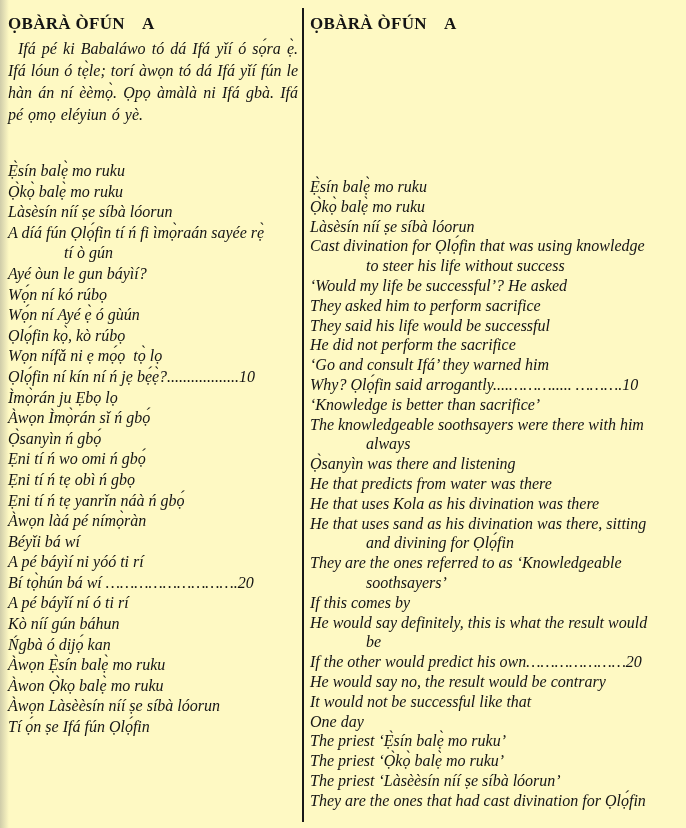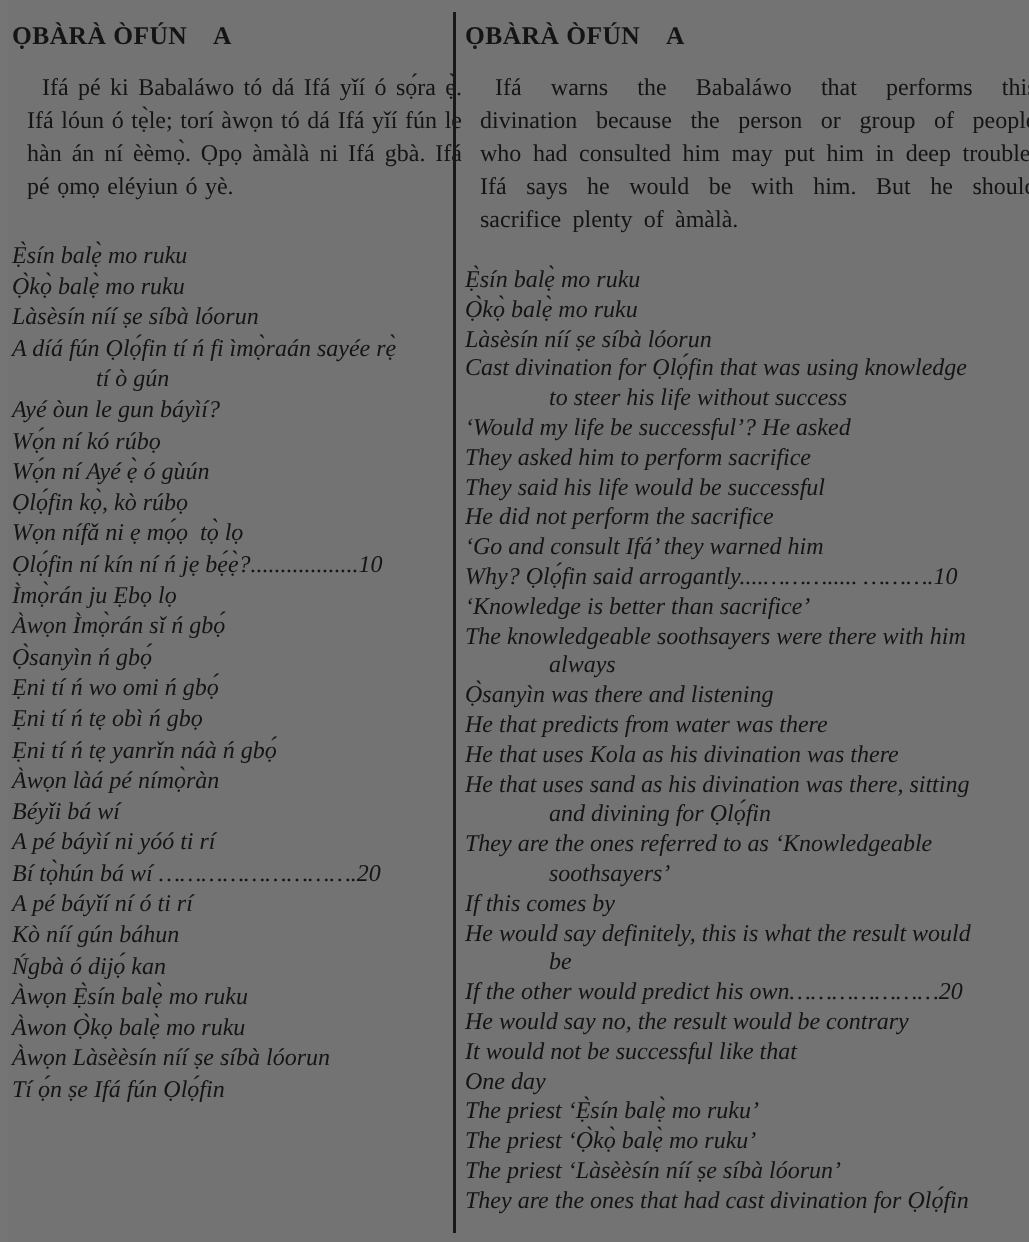--- a/index.html
+++ b/index.html
@@ -1,20 +1,20 @@
 <!DOCTYPE html>
 <html><head>
 <meta charset="utf-8">
 <style>
   html, body { margin: 0; padding: 0; background: #ffffff; }
   .page {
     position: relative;
     width: 686px;
     height: 828px;
-    background: #737373;
+    background: #fef9c3;
     font-family: "Liberation Serif", serif;
     color: #141414;
     overflow: hidden;
   }
   .edge-shade {
     position: absolute;
     left: 0; top: 0;
     width: 9px; height: 100%;
     background: linear-gradient(90deg, rgba(120,120,120,0.35), rgba(255,255,255,0));
     pointer-events: none;
@@ -32,25 +32,26 @@
     margin: 0;
     font-size: 17px;
     font-weight: bold;
     white-space: pre;
     letter-spacing: 0.3px;
   }
   .left-header  { left: 8px;   top: 14px; }
   .right-header { left: 310px; top: 14px; }
   .intro {
     position: absolute;
-    margin: 10px;
+    margin: 0;
     text-align: justify;
     font-size: 16px;
     line-height: 22px;
     text-indent: 10px;
+    font-style: italic;
   }
   .left-intro  { left: 8px;   top: 38px; width: 290px; word-spacing: 1px; }
   .right-intro { left: 310px; top: 38px; width: 371px; word-spacing: 3.5px; }
   .verses {
     position: absolute;
     font-size: 16px;
     white-space: pre;
     font-style: italic;
   }
   .left-verses  { left: 8px;   top: 161px; line-height: 20.6px; width: 294px; }
@@ -67,16 +68,15 @@
   <h1 class="col-header left-header">ỌBÀRÀ ÒFÚN    A</h1>
 
   <p class="intro left-intro">Ifá pé ki Babaláwo tó dá Ifá yǐí ó sọ́ra ẹ̀. Ifá lóun ó tẹ̀le; torí àwọn tó dá Ifá yǐí fún le hàn án ní èèmọ̀.  Ọpọ àmàlà ni Ifá gbà. Ifá pé ọmọ eléyiun ó yè.</p>
 
   <div class="verses left-verses"><div class="verse-line">Ẹ̀sín balẹ̀ mo ruku</div><div class="verse-line">Ọ̀kọ̀ balẹ̀ mo ruku</div><div class="verse-line">Làsèsín níí ṣe síbà lóorun</div><div class="verse-line">A díá fún Ọlọ́fin tí ń fi ìmọ̀raán sayée rẹ̀</div><div class="verse-line cont">tí ò gún</div><div class="verse-line">Ayé òun le gun báyìí?</div><div class="verse-line">Wọ́n ní kó rúbọ</div><div class="verse-line">Wọ́n ní Ayé ẹ̀ ó gùún</div><div class="verse-line">Ọlọ́fin kọ̀, kò rúbọ</div><div class="verse-line">Wọn nífǎ ni ẹ mọ́ọ  tọ̀ lọ</div><div class="verse-line">Ọlọ́fin ní kín ní ń jẹ bẹ́ẹ̀?..................10</div><div class="verse-line">Ìmọ̀rán ju Ẹbọ lọ</div><div class="verse-line">Àwọn Ìmọ̀rán sǐ ń gbọ́</div><div class="verse-line">Ọ̀sanyìn ń gbọ́</div><div class="verse-line">Ẹni tí ń wo omi ń gbọ́</div><div class="verse-line">Ẹni tí ń tẹ obì ń gbọ</div><div class="verse-line">Ẹni tí ń tẹ yanrǐn náà ń gbọ́</div><div class="verse-line">Àwọn làá pé nímọ̀ràn</div><div class="verse-line">Béyǐi bá wí</div><div class="verse-line">A pé báyìí ni yóó ti rí</div><div class="verse-line">Bí tọ̀hún bá wí ……………………….20</div><div class="verse-line">A pé báyǐí ní ó ti rí</div><div class="verse-line">Kò níí gún báhun</div><div class="verse-line">Ńgbà ó dijọ́ kan</div><div class="verse-line">Àwọn Ẹ̀sín balẹ̀ mo ruku</div><div class="verse-line">Àwon Ọ̀kọ balẹ̀ mo ruku</div><div class="verse-line">Àwọn Làsèèsín níí ṣe síbà lóorun</div><div class="verse-line">Tí ọ́n ṣe Ifá fún Ọlọ́fin</div></div>
 
   <div class="divider"></div>
 
   <h1 class="col-header right-header">ỌBÀRÀ ÒFÚN    A</h1>
 
-  <p class="intro right-intro">Ifá warns the Babaláwo that performs this divination because the person or group of people who had consulted him may put him in deep trouble. Ifá says he would be with him. But he should sacrifice plenty of àmàlà.</p>
 
   <div class="verses right-verses"><div class="verse-line">Ẹ̀sín balẹ̀ mo ruku</div><div class="verse-line">Ọ̀kọ̀ balẹ̀ mo ruku</div><div class="verse-line">Làsèsín níí ṣe síbà lóorun</div><div class="verse-line">Cast divination for Ọlọ́fin that was using knowledge</div><div class="verse-line cont">to steer his life without success</div><div class="verse-line">‘Would my life be successful’? He asked</div><div class="verse-line">They asked him to perform sacrifice</div><div class="verse-line">They said his life would be successful</div><div class="verse-line">He did not perform the sacrifice</div><div class="verse-line">‘Go and consult Ifá’ they warned him</div><div class="verse-line">Why? Ọlọ́fin said arrogantly....………..... ……….10</div><div class="verse-line">‘Knowledge is better than sacrifice’</div><div class="verse-line">The knowledgeable soothsayers were there with him</div><div class="verse-line cont">always</div><div class="verse-line">Ọ̀sanyìn was there and listening</div><div class="verse-line">He that predicts from water was there</div><div class="verse-line">He that uses Kola as his divination was there</div><div class="verse-line">He that uses sand as his divination was there, sitting</div><div class="verse-line cont">and divining for Ọlọ́fin</div><div class="verse-line">They are the ones referred to as ‘Knowledgeable</div><div class="verse-line cont">soothsayers’</div><div class="verse-line">If this comes by</div><div class="verse-line">He would say definitely, this is what the result would</div><div class="verse-line cont">be</div><div class="verse-line">If the other would predict his own…………………20</div><div class="verse-line">He would say no, the result would be contrary</div><div class="verse-line">It would not be successful like that</div><div class="verse-line">One day</div><div class="verse-line">The priest ‘Ẹ̀sín balẹ̀ mo ruku’</div><div class="verse-line">The priest ‘Ọ̀kọ̀ balẹ̀ mo ruku’</div><div class="verse-line">The priest ‘Làsèèsín níí ṣe síbà lóorun’</div><div class="verse-line">They are the ones that had cast divination for Ọlọ́fin</div></div>
 </div>
 
 </body></html>

